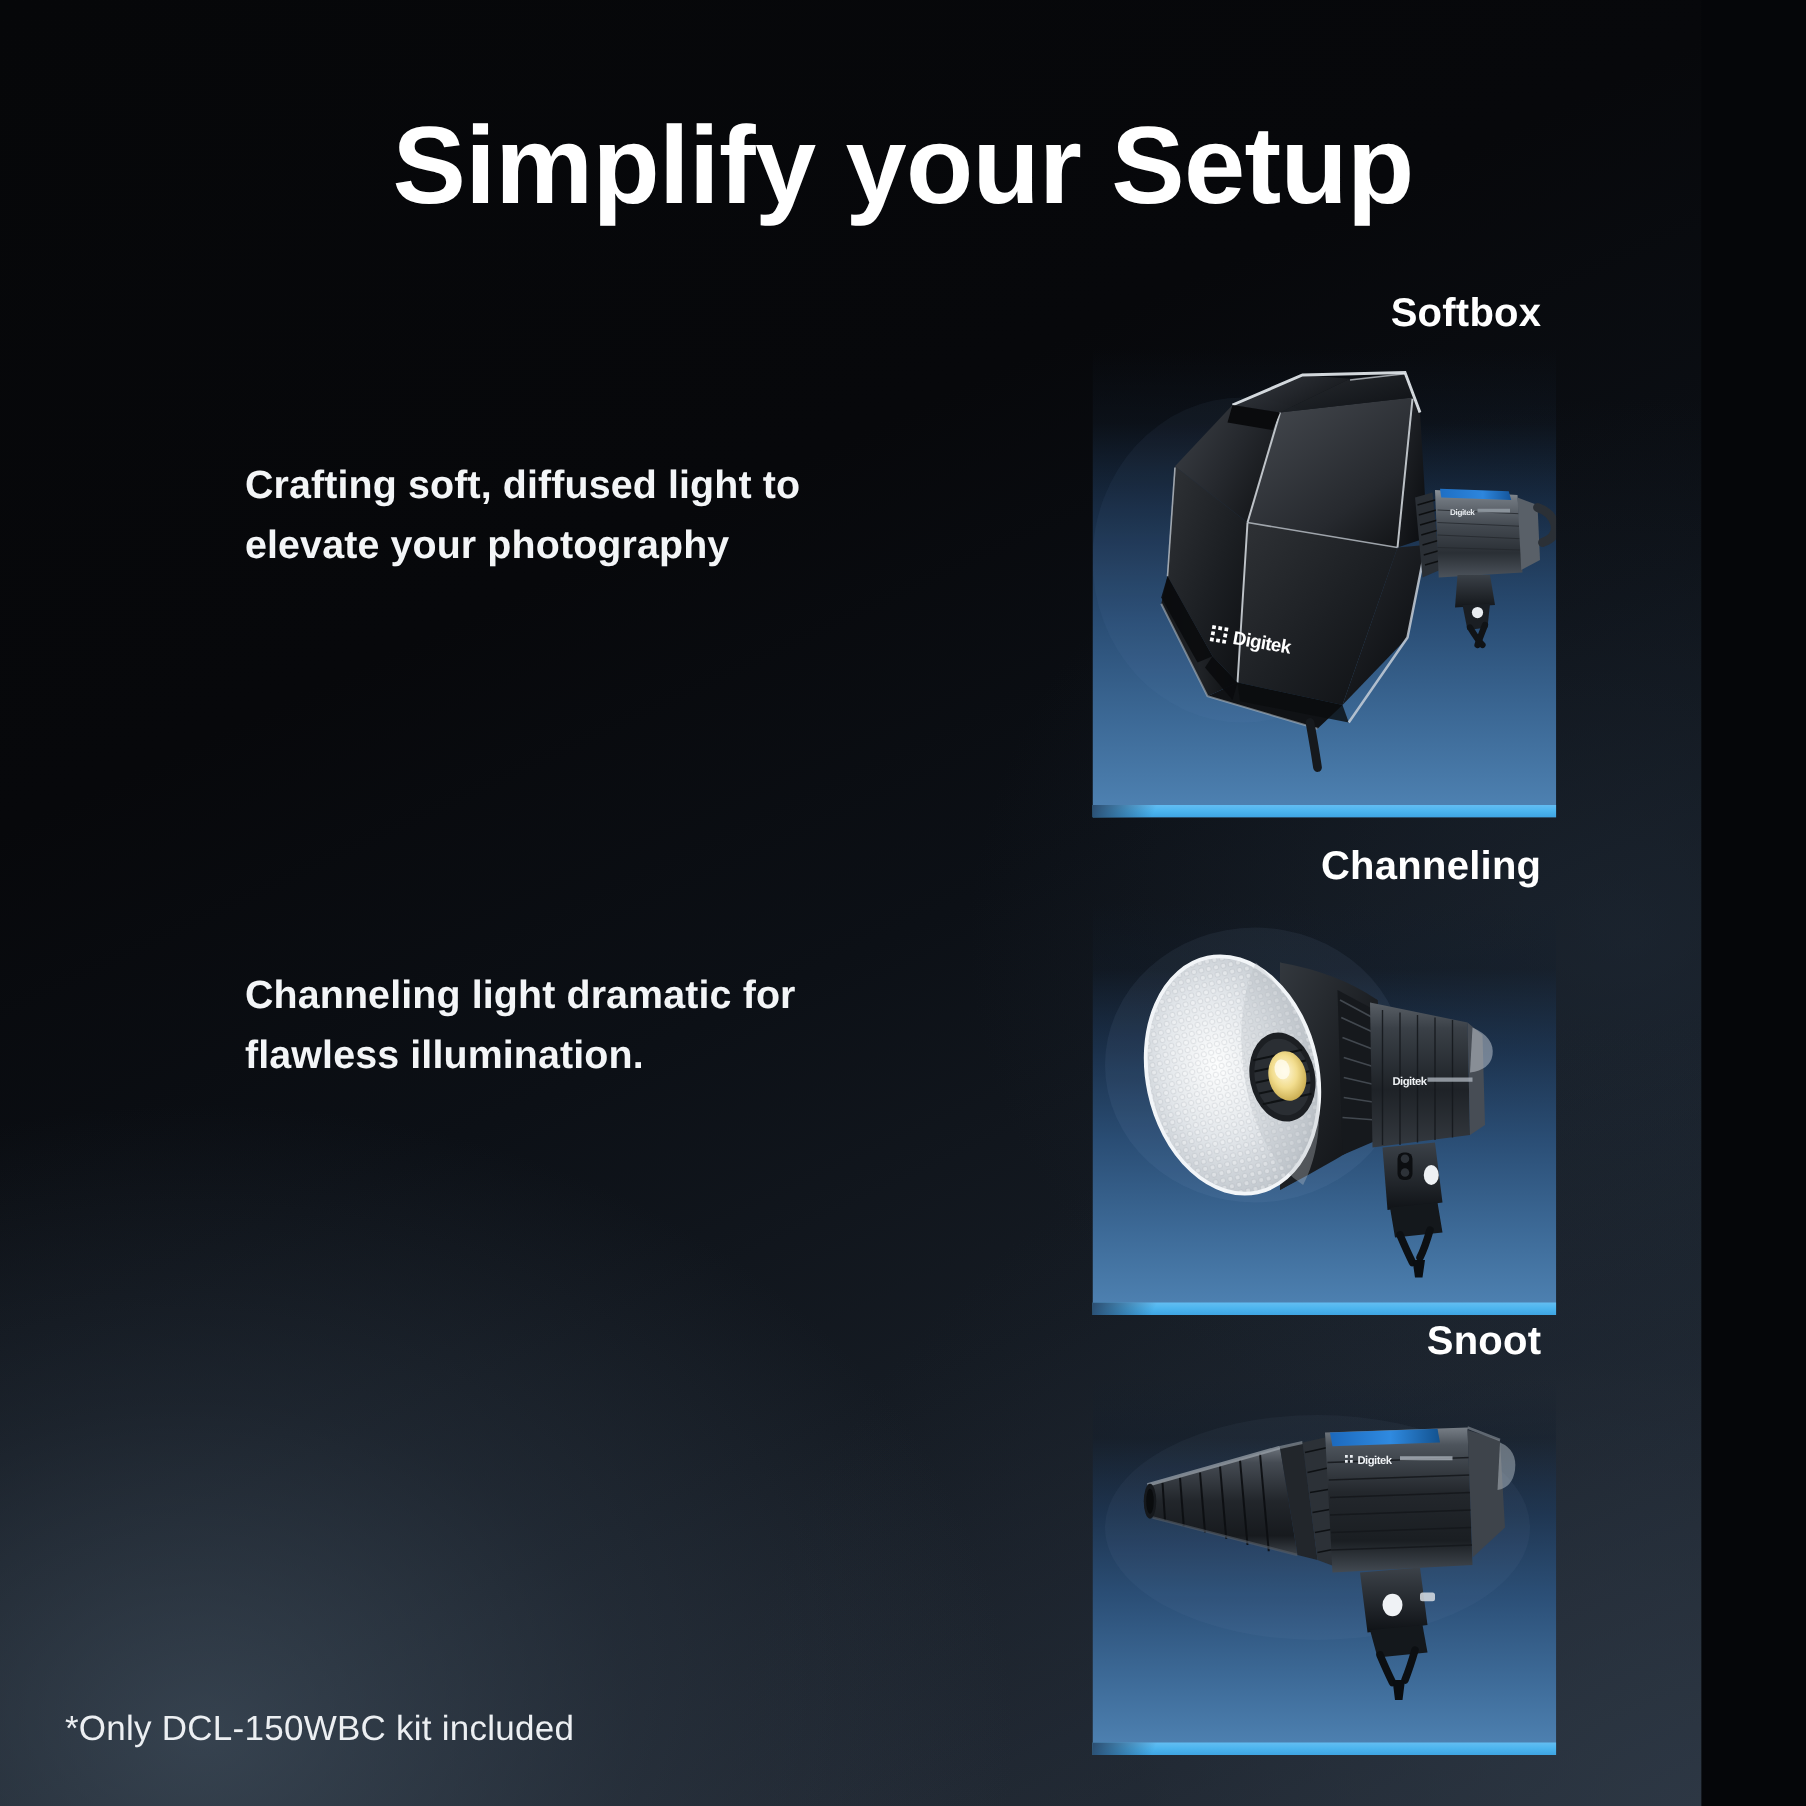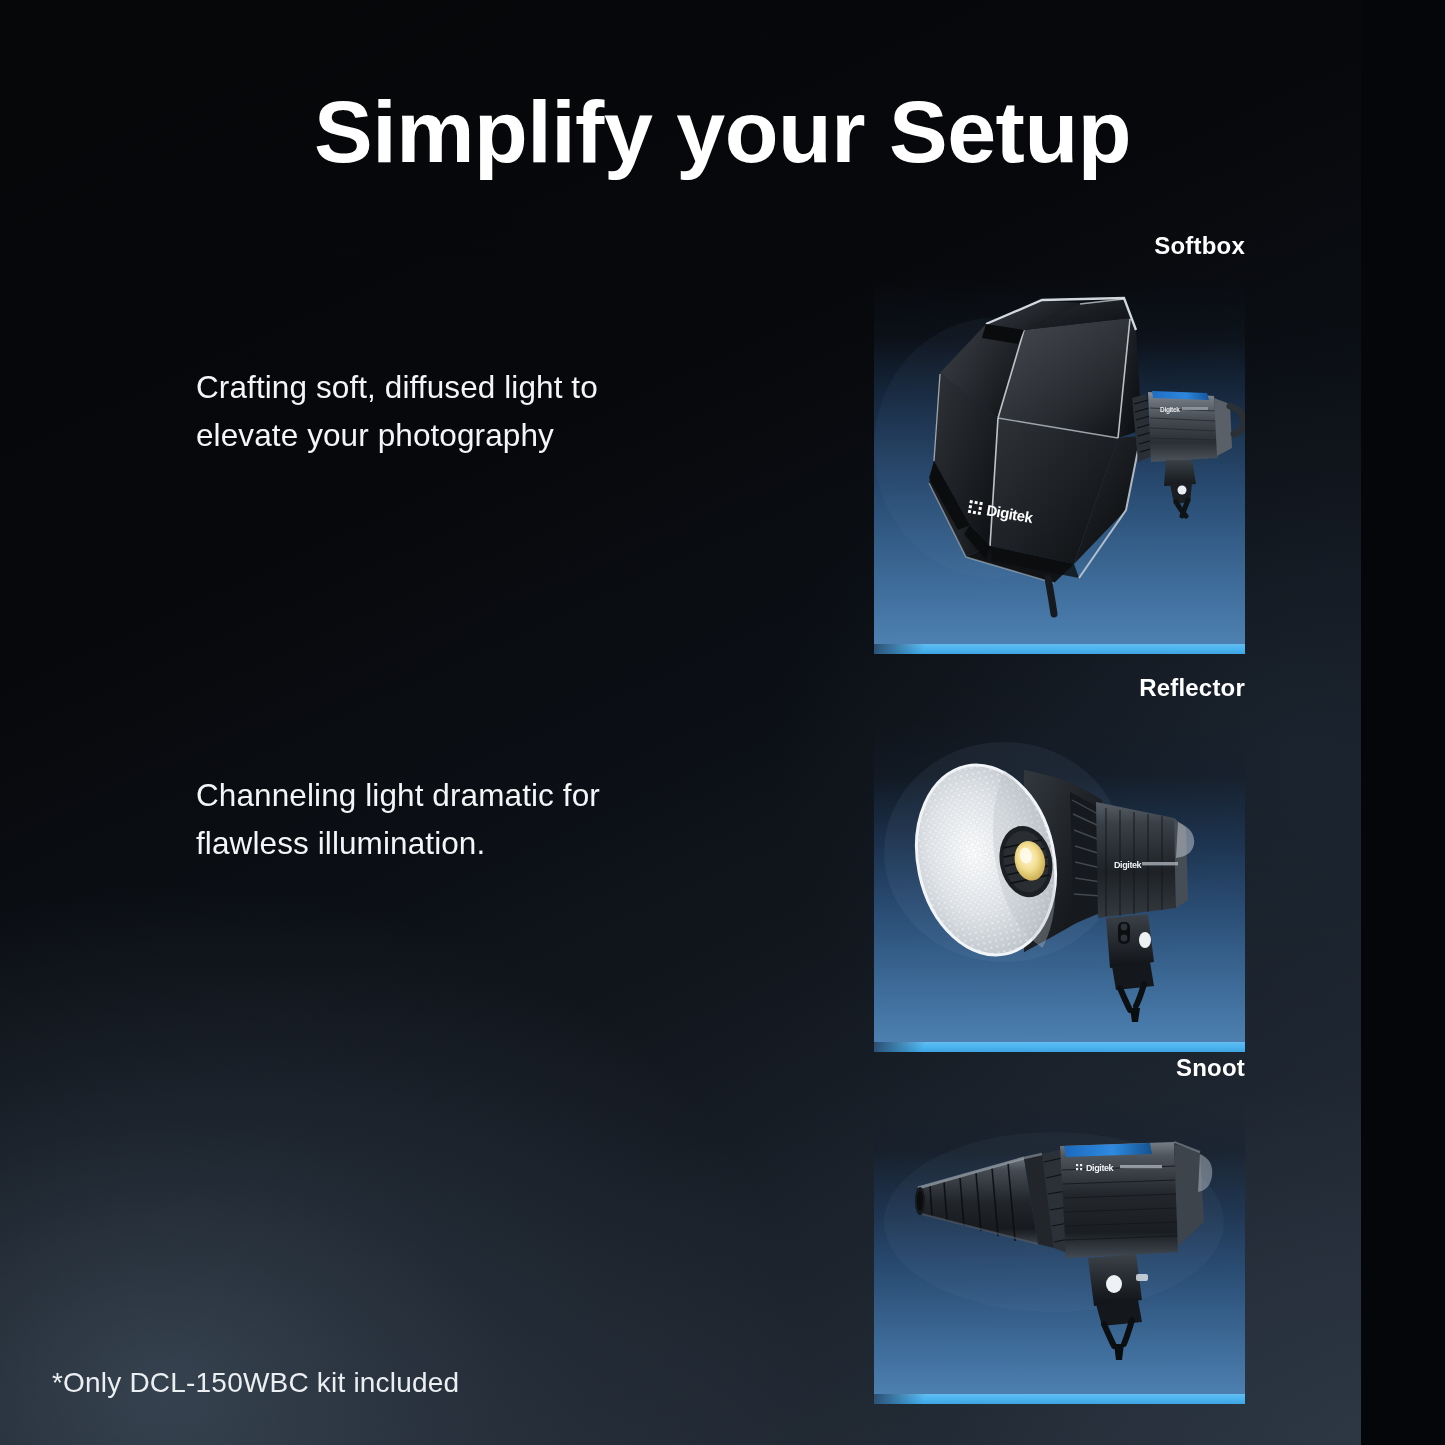--- a/index.html
+++ b/index.html
@@ -33,21 +33,21 @@
     line-height:1.1;
   }
 
   
   .copy {
     position:absolute;
     left:196px;
     width:560px;
     color:#f3f5f7;
     font-size:31.5px;
-    font-weight:400;
+    font-weight:700;
     line-height:1.52;
     letter-spacing:0.1px;
     white-space:pre-line;
   }
   #copy-softbox   { top:364px; }
   #copy-reflector { top:772px; }
   #copy-snoot     { top:1172px; }
 
   
   #footnote {
@@ -56,22 +56,22 @@
     font-size:28px;
     font-weight:300;
     color:#eceff2;
     letter-spacing:0.2px;
   }
 
   
   .product { position:absolute; }
   .product-label {
     position:absolute;
-    right:0;
-    font-size:24px;
+    right:12px;
+    font-size:32px;
     font-weight:700;
     color:#ffffff;
     letter-spacing:0.2px;
     white-space:nowrap;
   }
   .tile {
     position:absolute;
     left:0; top:0;
     width:371px;
     overflow:hidden;
@@ -268,21 +268,21 @@
           <path d="M296,206 L318,205 L316,224 L300,226 Z" fill="#1a1e23"></path>
           <circle cx="308" cy="212" r="4.5" fill="#e9edf1"></circle>
           <path d="M302,224 q6,10 10,14" stroke="#101316" stroke-width="5" fill="none" stroke-linecap="round"></path>
           <path d="M314,222 q-4,10 -6,16" stroke="#101316" stroke-width="5" fill="none" stroke-linecap="round"></path>
         </g>
       </svg>
     </div>
   </div>
 
   <div class="product" id="prod-reflector">
-    <div class="product-label">Reflector</div>
+    <div class="product-label">Channeling</div>
     <div class="tile">
       <div class="tile-bg"></div>
       <div class="tile-floor"></div>
 
       <svg class="photo" viewBox="0 0 371 330" preserveAspectRatio="xMidYMid meet">
         <defs>
           <radialGradient id="dishG" cx="42%" cy="45%" r="70%">
             <stop offset="0%" stop-color="#fdfefe"></stop>
             <stop offset="45%" stop-color="#e2e6ea"></stop>
             <stop offset="78%" stop-color="#c3c9cf"></stop>

